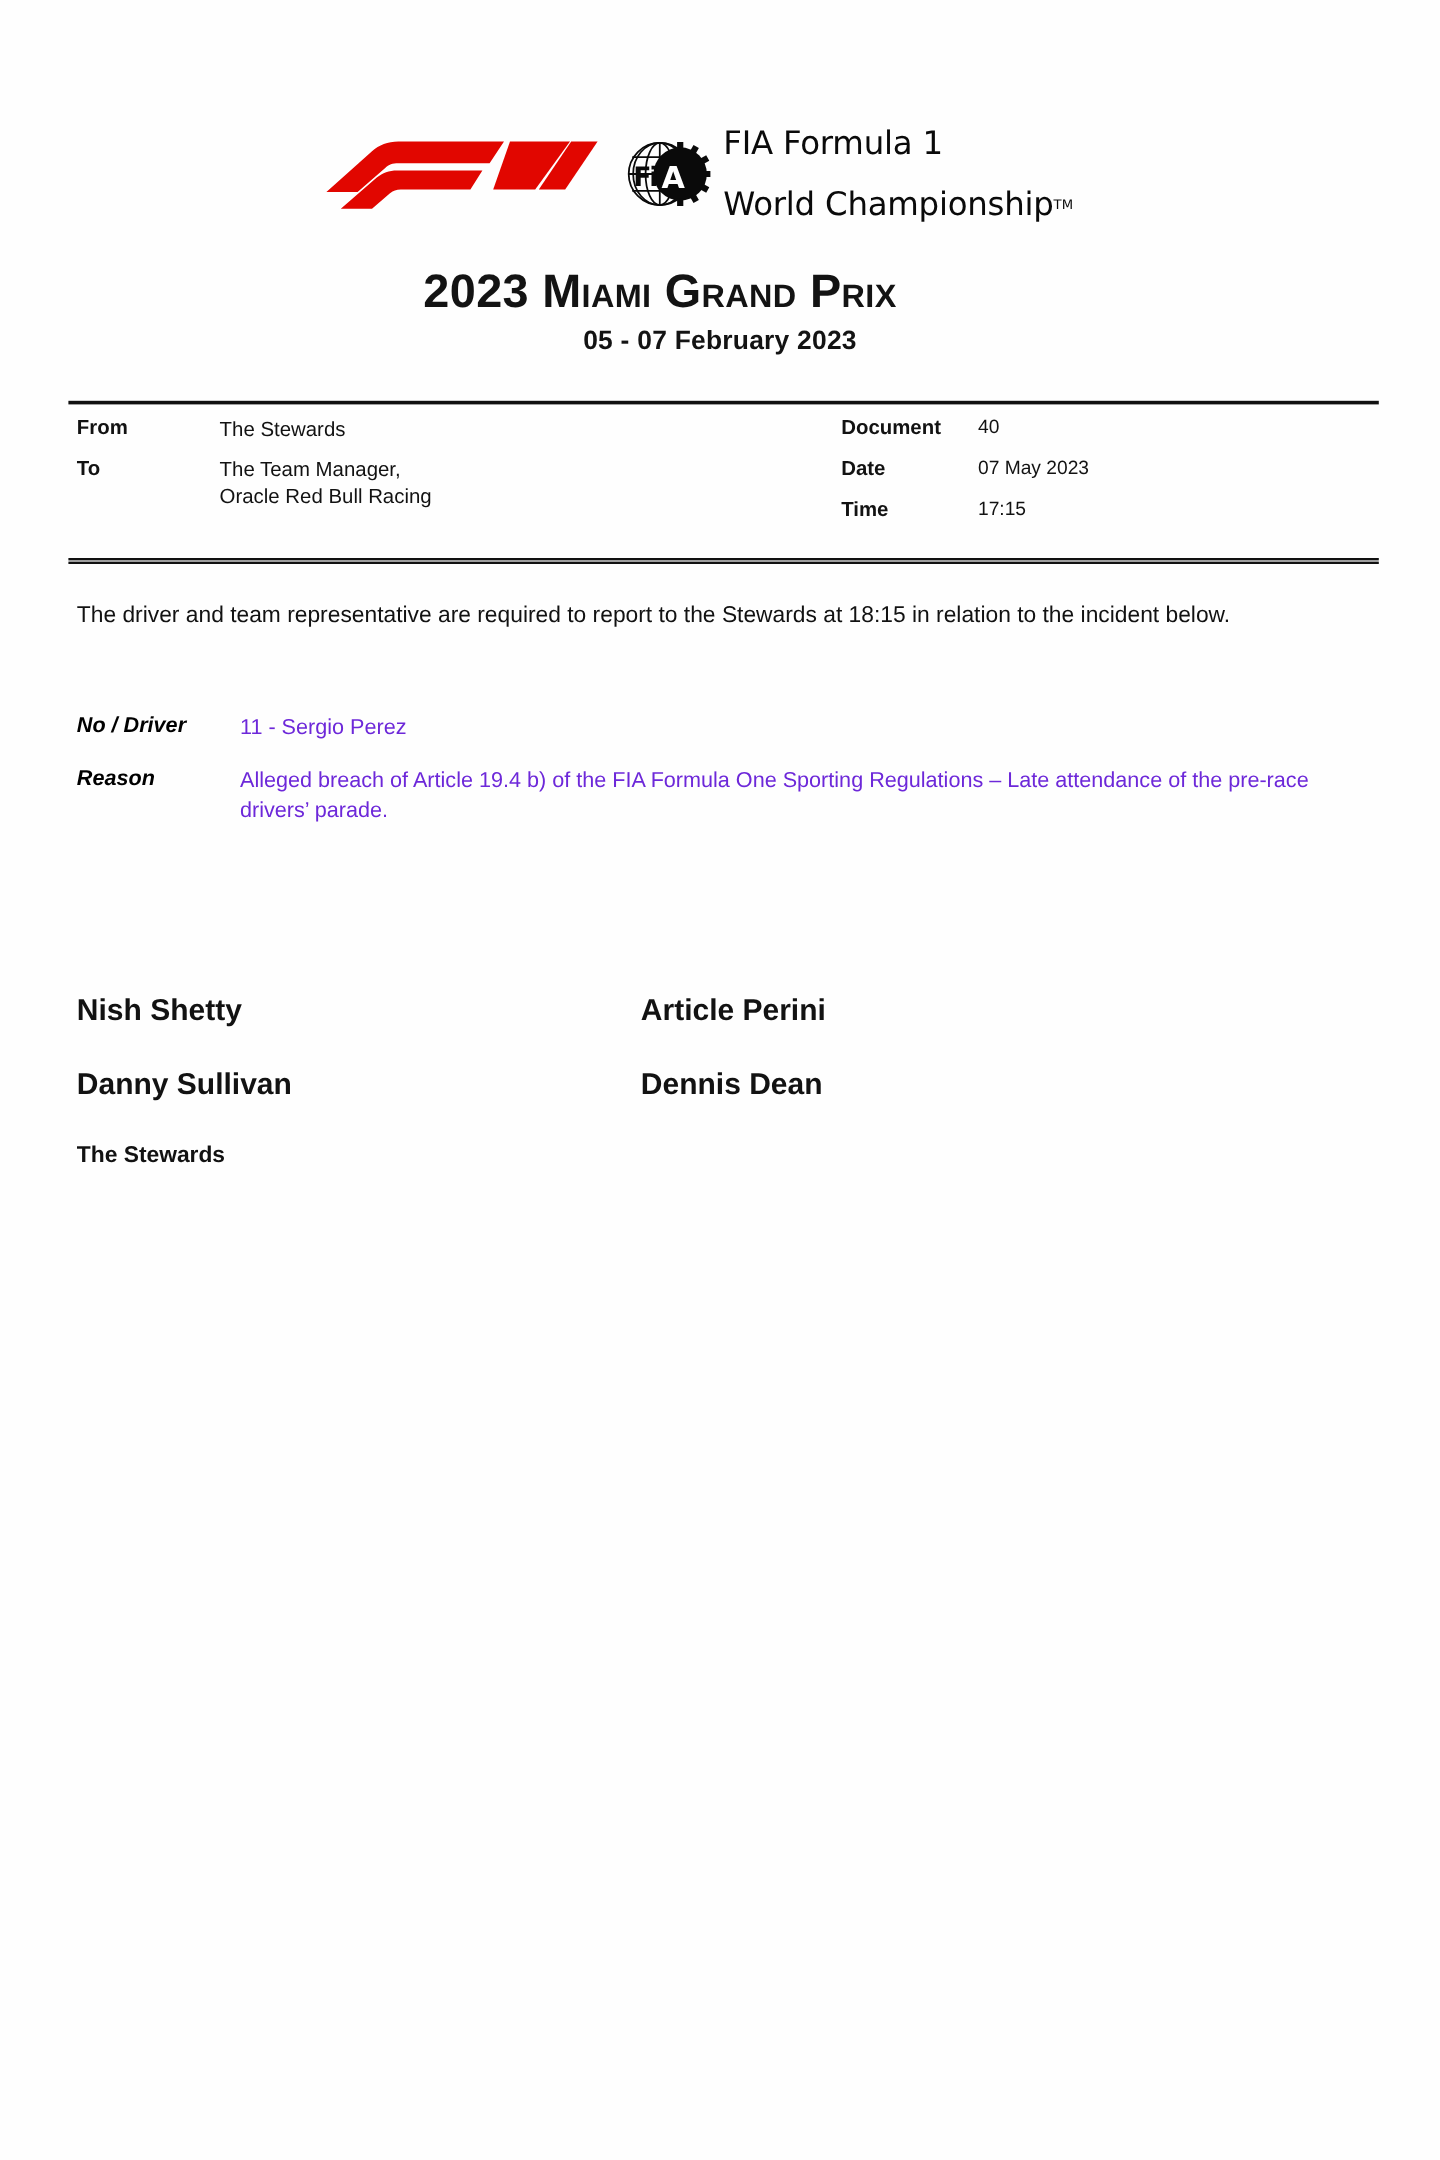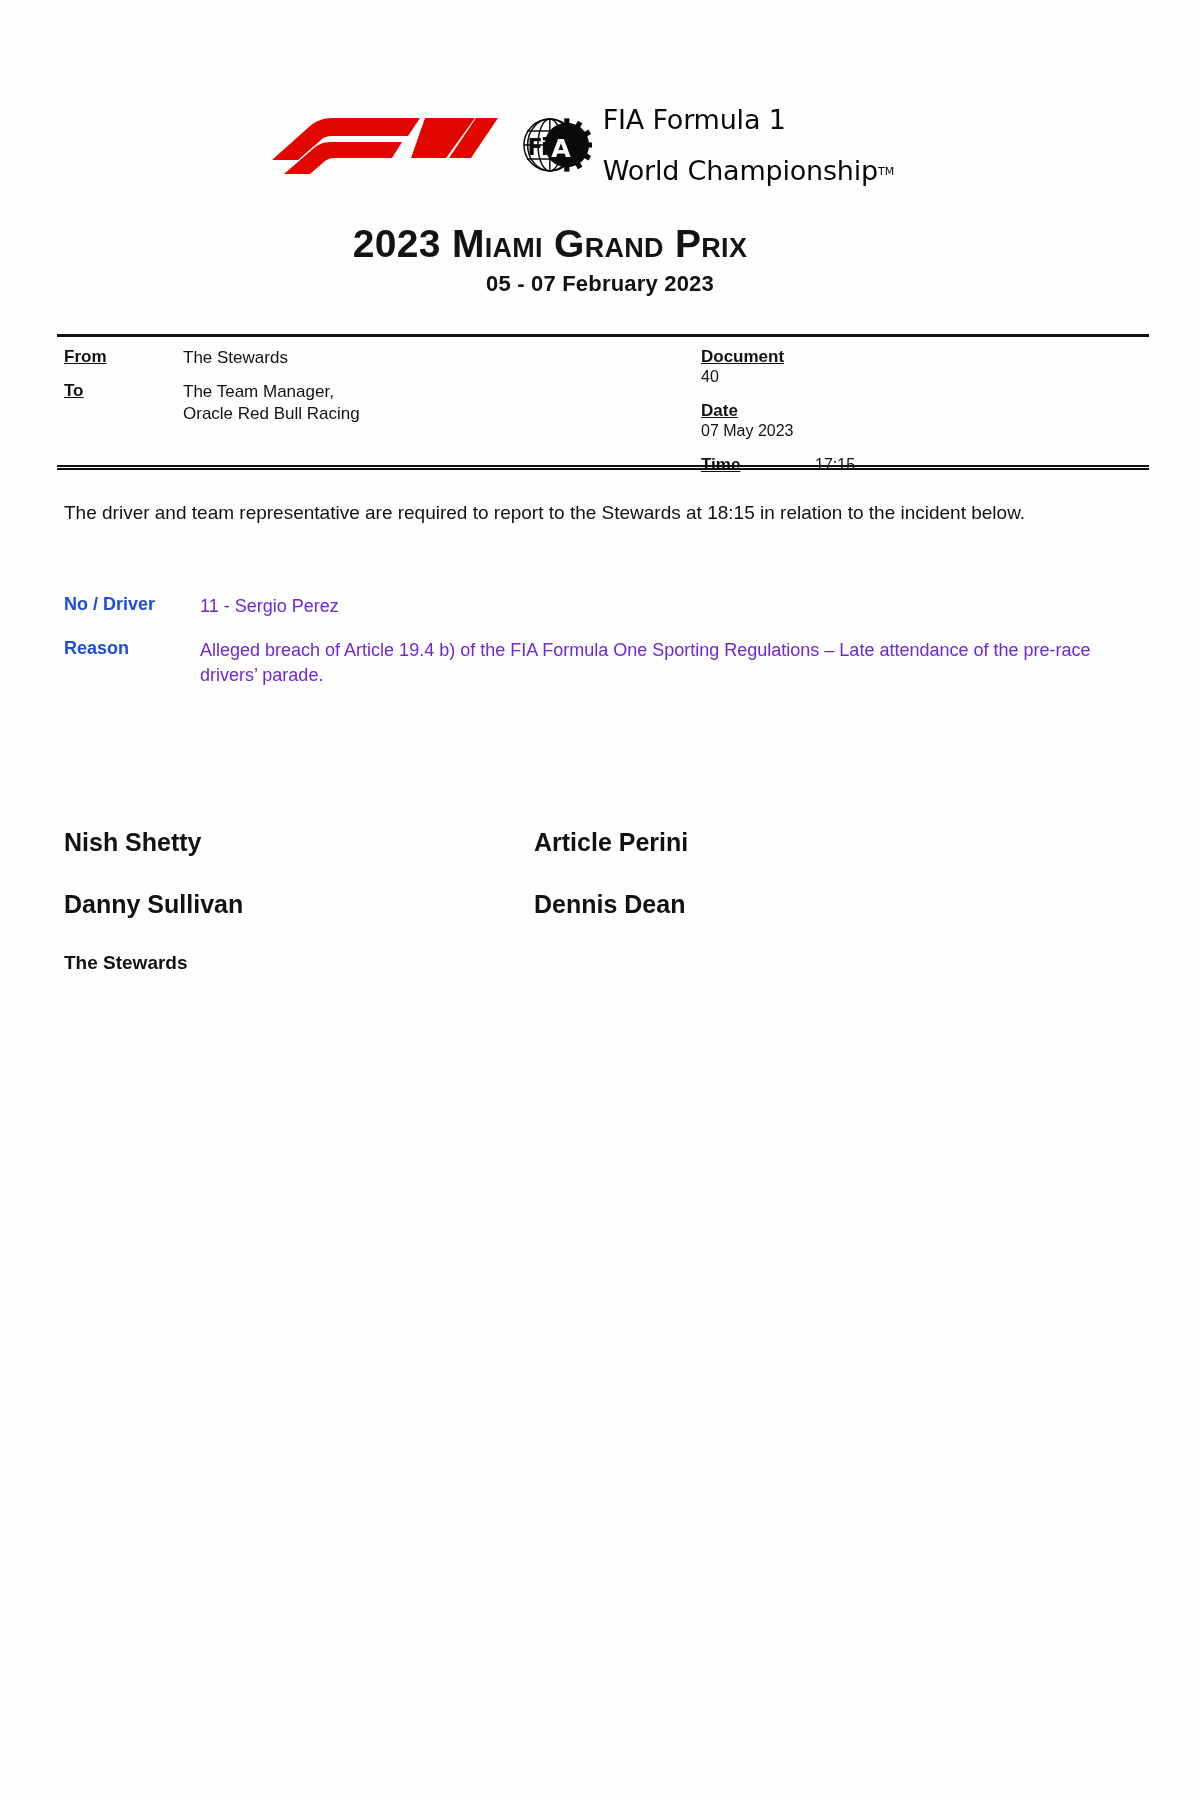--- a/index.html
+++ b/index.html
@@ -145,32 +145,31 @@
   .meta-row {
     display: flex;
     align-items: flex-start;
     margin-bottom: 16px;
   }
   .meta-label {
     font-size: 17px;
     font-weight: bold;
     color: #121212;
     flex: 0 0 auto;
-    text-decoration: underline;
   }
   .meta-left .meta-label { width: 119px; }
   .meta-right .meta-label { width: 114px; }
   .meta-value {
     font-size: 17px;
     color: #121212;
     line-height: 1.25;
   }
   .meta-right .meta-value { font-size: 16px; }
   .meta-row.tight { margin-bottom: 13px; }
-  .meta-row.tight2 { margin-bottom: 14px; flex-direction: column; }
+  .meta-row.tight2 { margin-bottom: 14px; }
 
   
   .summons {
     position: absolute;
     left: 64px;
     top: 500px;
     width: 1055px;
     font-size: 19px;
     line-height: 1.35;
     color: #121212;
@@ -185,21 +184,22 @@
   .detail-row {
     display: flex;
     align-items: flex-start;
     margin-bottom: 20px;
   }
   .detail-label {
     width: 136px;
     flex: 0 0 136px;
     font-size: 18px;
     font-weight: bold;
-    color: #1d4ed8;
+    color: #000000;
+    font-style: italic;
   }
   .detail-value {
     font-size: 18px;
     line-height: 1.35;
     color: #6d28d9;
   }
 
   
   .signatures {
     position: absolute;

